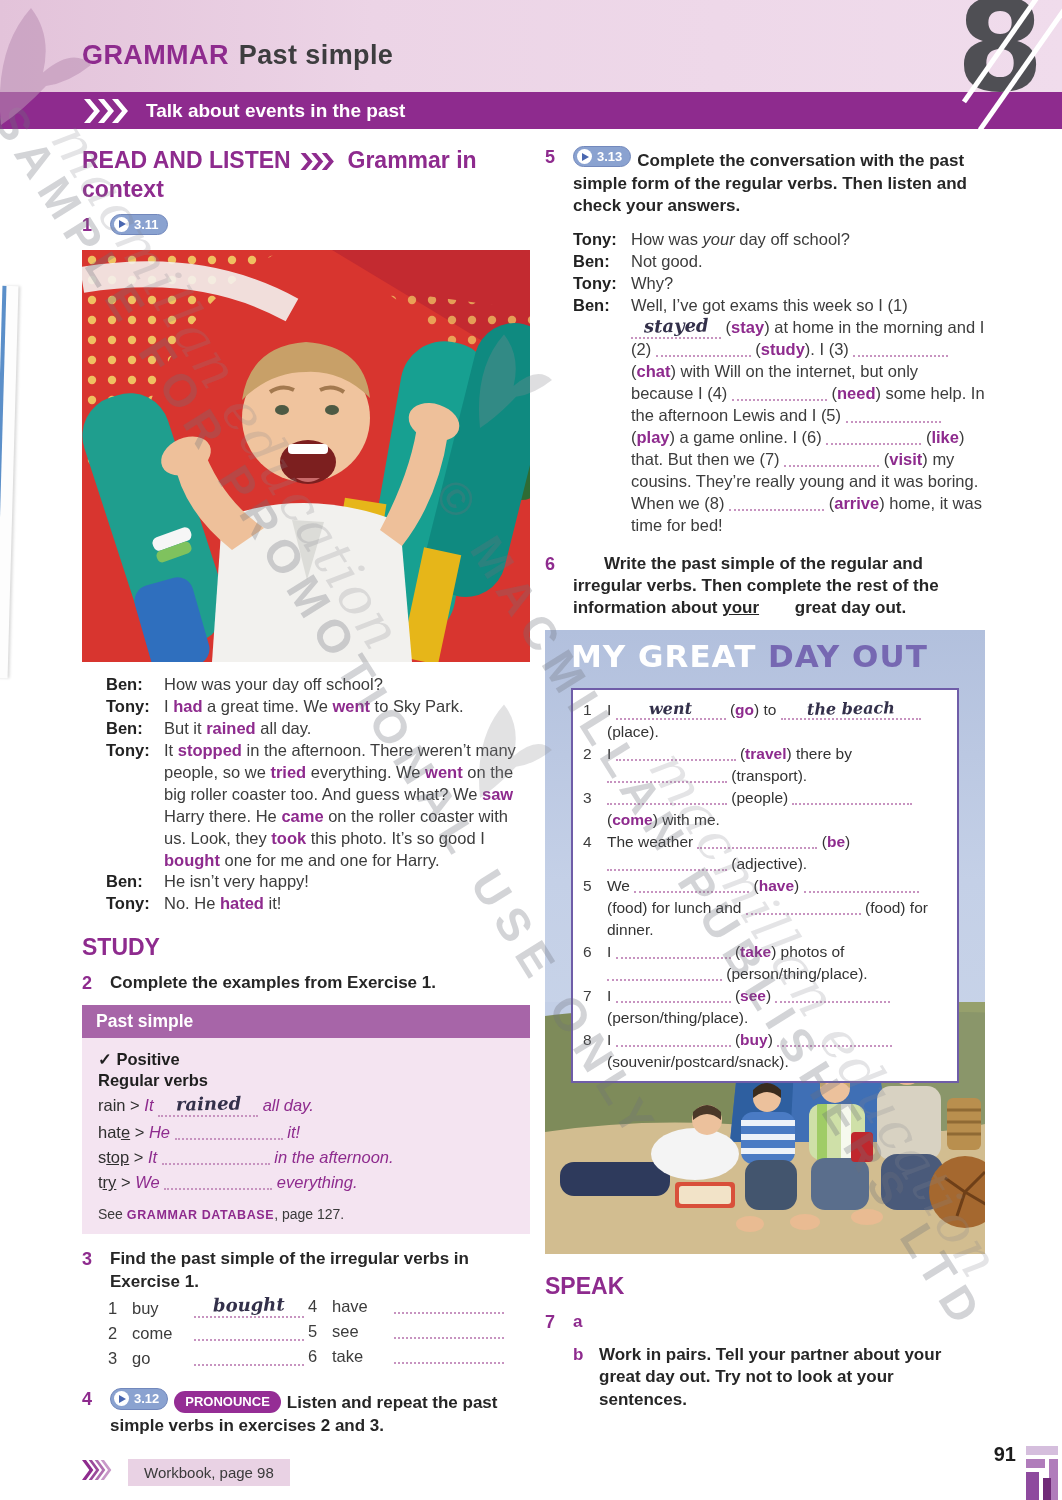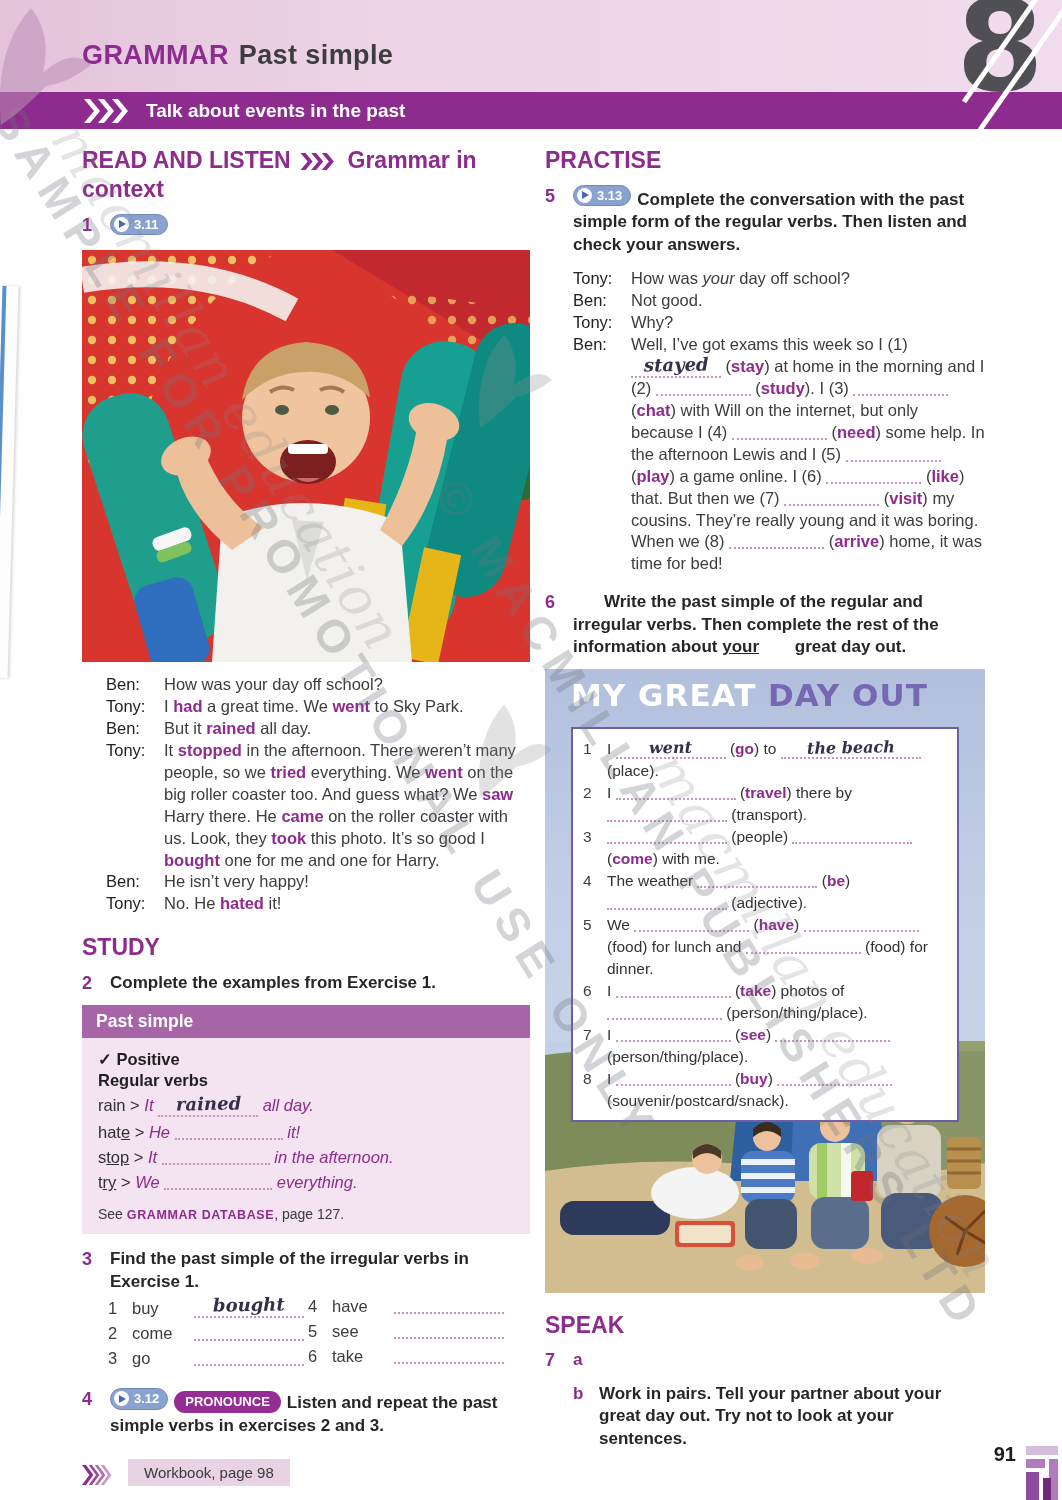--- a/index.html
+++ b/index.html
@@ -31,21 +31,21 @@
      border-radius:11px;padding:1px 8px 1px 3px;color:#fff;font-size:13px;font-weight:bold;
      vertical-align:2px;margin-right:6px;cursor:pointer;}
   .play-circle{width:15px;height:15px;border-radius:50%;background:#fff;margin-right:5px;position:relative;}
   .play-circle:after{content:'';position:absolute;left:5px;top:3.5px;border-left:7px solid #4a67b0;
      border-top:4px solid transparent;border-bottom:4px solid transparent;}
   .badge-pronounce{display:inline-block;background:#952d95;color:#fff;border-radius:12px;
      padding:2px 11px;font-size:13px;font-weight:bold;vertical-align:2px;margin-right:6px;}
   
   .dialogue{margin:12px 0 0 24px;}
   .dlg-row{display:flex;font-size:16.5px;line-height:1.33;color:#3c3c3c;}
-  .dlg-sp{flex:none;width:58px;font-weight:normal;color:#222;}
+  .dlg-sp{flex:none;width:58px;font-weight:bold;color:#222;}
   .dlg-tx{flex:1;}
   .v{color:#8e2b8e;font-weight:bold;}
   .pi{color:#8e2b8e;font-style:italic;}
   .i{font-style:italic;}
   .b{font-weight:bold;margin-left:31px;}
   .u{text-decoration:underline;}
   .bu{font-weight:bold;text-decoration:underline;}
   .sc{color:#8e2b8e;font-weight:bold;font-size:12.5px;letter-spacing:.6px;}
   .blank{display:inline-block;border-bottom:2px dotted #c793c0;height:15px;text-align:center;
      vertical-align:-2px;overflow:visible;line-height:14px;}
@@ -60,21 +60,21 @@
   .gbox-line{margin:2px 0;font-weight:bold;color:#1f1f1f;}
   .grule{margin:6px 0;}
   .gbox-foot{margin-top:14px;font-size:14px;color:#3a3a3a;}
   
   .verbgrid{display:flex;margin:4px 0 14px 26px;}
   .verbcol{width:200px;}
   .verbrow{display:flex;align-items:flex-end;font-size:16.5px;color:#3c3c3c;margin-bottom:6px;}
   .verbrow .n{width:24px;flex:none;}
   .verbrow .w{width:62px;flex:none;}
   
-  .wbrow{display:flex;align-items:flex-end;margin-top:22px;}
+  .wbrow{display:flex;align-items:flex-start;margin-top:22px;}
   .wb-pill{background:#e9d2e4;padding:5px 16px;font-size:15px;color:#3a3a3a;margin-left:6px;}
   
   .card{position:relative;width:440px;height:624px;margin:4px 0 18px 0;
      background:linear-gradient(180deg,#b2c0dd 0%,#c4d0e7 40%,#ccd7ea 100%);overflow:hidden;}
   .card-title{position:absolute;left:26px;top:8px;font-size:31px;font-weight:800;letter-spacing:1px;
      font-family:"DejaVu Sans",sans-serif;z-index:3;}
   .tw{color:#ffffff;}
   .tp{color:#7668b2;text-align:center;}
   .card-box{position:absolute;left:26px;right:26px;top:58px;background:#fff;border:2px solid #6f5da8;
      padding:9px 10px 8px 10px;z-index:2;}
@@ -303,21 +303,20 @@
         <polygon points="10,0 21,15 10,30 15,30 26,15 15,0" fill="#9b4b9b"></polygon>
         <polygon points="19,0 30,15 19,30 24,30 35,15 24,0" fill="#b070b0"></polygon>
         <polygon points="28,0 39,15 28,30 33,30 44,15 33,0" fill="#c898c8"></polygon>
       </svg>
       <span class="wb-pill">Workbook, page 98</span>
     </div>
   </div>
 
   <div class="col-right">
 
-    <div class="h-section">PRACTISE</div>
 
     <div class="ex">
       <div class="ex-num">5</div>
       <div class="ex-body">
         <span class="audio-pill">
             <span class="play-circle"></span>
             <span>3.13</span>
           </span><span>Complete the conversation with the past simple form of the regular verbs. Then listen and check your answers.</span>
       </div>
     </div>

